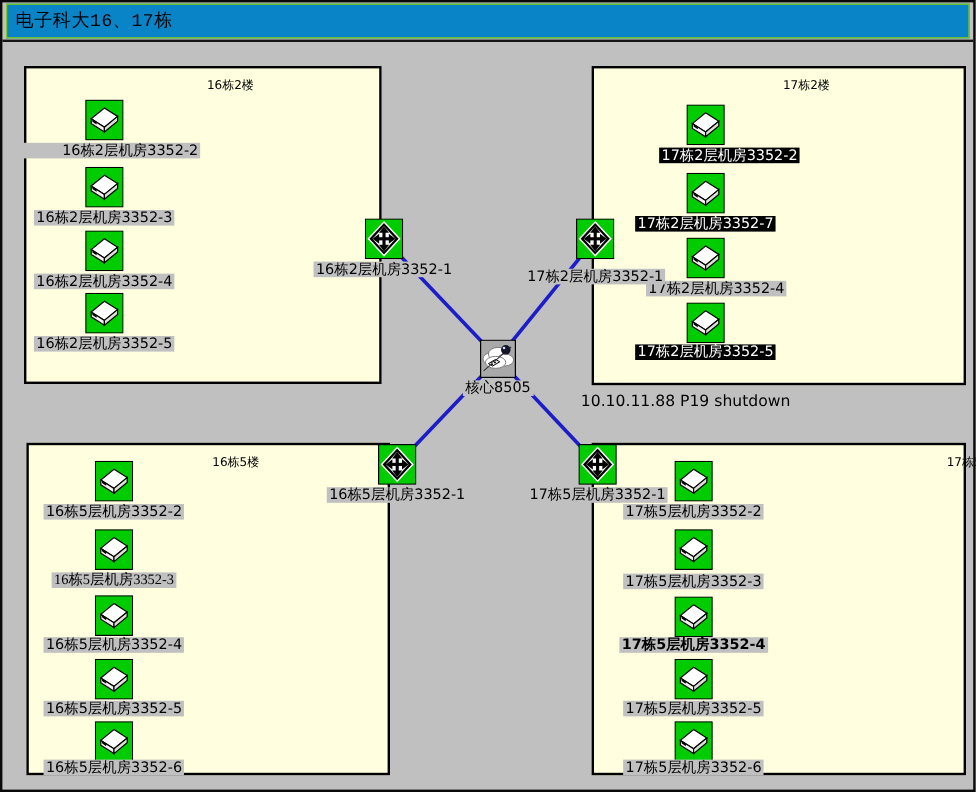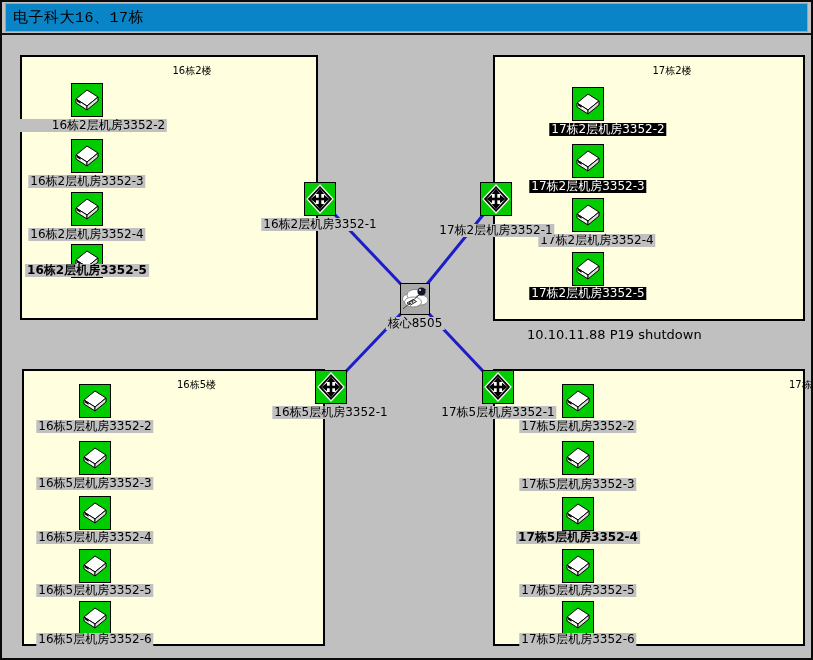--- a/index.html
+++ b/index.html
@@ -44,21 +44,21 @@
 </div>
 <div class="title-sep"></div>
 
 <svg id="links" width="813" height="660">
     <line x1="320" y1="199" x2="415" y2="299"></line>
     <line x1="496" y1="199" x2="415" y2="299"></line>
     <line x1="331" y1="387" x2="415" y2="299"></line>
     <line x1="498" y1="387" x2="415" y2="299"></line>
   </svg>
 
-<div class="annotation" style="left: 484px; top: 327px; margin-left: 43px;">10.10.11.88 P19 shutdown</div>
+<div class="annotation" style="left: 484px; top: 327px;">10.10.11.88 P19 shutdown</div>
 
 <div class="core-icon" id="core-icon" style="left: 400px; top: 283px;">
   <svg viewBox="0 0 30 32" width="30" height="32">
     <rect x="0.5" y="0.5" width="29" height="31" fill="#A9A9A9" stroke="#000"></rect>
     <g stroke="#777" stroke-width="0.8" fill="#fff">
       <ellipse cx="9" cy="16" rx="6.5" ry="5"></ellipse>
       <ellipse cx="15" cy="12" rx="8" ry="5.5"></ellipse>
       <ellipse cx="21" cy="17" rx="7" ry="5"></ellipse>
       <ellipse cx="13" cy="19" rx="8.5" ry="5"></ellipse>
     </g>
@@ -107,21 +107,21 @@
 <div class="node-label" style="left: 87px; top: 228px;">16栋2层机房3352-4</div>
 <div class="node-icon" title="16栋2层机房3352-5" style="left: 71px; top: 244px;">
     <svg viewBox="0 0 32 34" width="32" height="34">
       <rect x="0.5" y="0.5" width="31" height="33" class="grn" stroke="#000"></rect>
       <polygon points="5,16 16,7 27,14 16,23" fill="#fff" stroke="#000"></polygon>
       <polygon points="5,16 5,20 16,27 16,23" fill="#f2f2ee" stroke="#000"></polygon>
       <polygon points="16,23 27,14 27,18 16,27" fill="#dededa" stroke="#000"></polygon>
       <polygon points="6,16.6 9.5,19 9.5,20.8 6,18.4" fill="#000"></polygon>
     </svg>
   </div>
-<div class="node-label" style="left: 87px; top: 264px; font-weight: bold;">16栋2层机房3352-5</div>
+<div class="node-label" style="left: 87px; top: 280px;">16栋2层机房3352-5</div>
 <div class="group-box" style="left: 493px; top: 55px; width: 312px; height: 266px;"></div>
 <div class="group-title" style="left: 493px; width: 312px; top: 64px;">17栋2楼</div>
 <div class="node-icon" title="17栋2层机房3352-2" style="left: 572px; top: 87px;">
     <svg viewBox="0 0 32 34" width="32" height="34">
       <rect x="0.5" y="0.5" width="31" height="33" class="grn" stroke="#000"></rect>
       <polygon points="5,16 16,7 27,14 16,23" fill="#fff" stroke="#000"></polygon>
       <polygon points="5,16 5,20 16,27 16,23" fill="#f2f2ee" stroke="#000"></polygon>
       <polygon points="16,23 27,14 27,18 16,27" fill="#dededa" stroke="#000"></polygon>
       <polygon points="6,16.6 9.5,19 9.5,20.8 6,18.4" fill="#000"></polygon>
     </svg>
@@ -129,21 +129,21 @@
 <div class="node-label alarm" style="left: 588px; top: 123px; margin-left: 20px;">17栋2层机房3352-2</div>
 <div class="node-icon" title="17栋2层机房3352-3" style="left: 572px; top: 144px;">
     <svg viewBox="0 0 32 34" width="32" height="34">
       <rect x="0.5" y="0.5" width="31" height="33" class="grn" stroke="#000"></rect>
       <polygon points="5,16 16,7 27,14 16,23" fill="#fff" stroke="#000"></polygon>
       <polygon points="5,16 5,20 16,27 16,23" fill="#f2f2ee" stroke="#000"></polygon>
       <polygon points="16,23 27,14 27,18 16,27" fill="#dededa" stroke="#000"></polygon>
       <polygon points="6,16.6 9.5,19 9.5,20.8 6,18.4" fill="#000"></polygon>
     </svg>
   </div>
-<div class="node-label alarm" style="left: 588px; top: 180px;">17栋2层机房3352-3</div>
+<div class="node-label alarm" style="left: 588px; top: 180px;">17栋2层机房3352-7</div>
 <div class="node-icon" title="17栋2层机房3352-4" style="left: 572px; top: 198px;">
     <svg viewBox="0 0 32 34" width="32" height="34">
       <rect x="0.5" y="0.5" width="31" height="33" class="grn" stroke="#000"></rect>
       <polygon points="5,16 16,7 27,14 16,23" fill="#fff" stroke="#000"></polygon>
       <polygon points="5,16 5,20 16,27 16,23" fill="#f2f2ee" stroke="#000"></polygon>
       <polygon points="16,23 27,14 27,18 16,27" fill="#dededa" stroke="#000"></polygon>
       <polygon points="6,16.6 9.5,19 9.5,20.8 6,18.4" fill="#000"></polygon>
     </svg>
   </div>
 <div class="node-label" style="left: 597px; top: 234px;">17栋2层机房3352-4</div>
@@ -171,21 +171,21 @@
 <div class="node-label" style="left: 95px; top: 420px;">16栋5层机房3352-2</div>
 <div class="node-icon" title="16栋5层机房3352-3" style="left: 79px; top: 441px;">
     <svg viewBox="0 0 32 34" width="32" height="34">
       <rect x="0.5" y="0.5" width="31" height="33" class="grn" stroke="#000"></rect>
       <polygon points="5,16 16,7 27,14 16,23" fill="#fff" stroke="#000"></polygon>
       <polygon points="5,16 5,20 16,27 16,23" fill="#f2f2ee" stroke="#000"></polygon>
       <polygon points="16,23 27,14 27,18 16,27" fill="#dededa" stroke="#000"></polygon>
       <polygon points="6,16.6 9.5,19 9.5,20.8 6,18.4" fill="#000"></polygon>
     </svg>
   </div>
-<div class="node-label" style="left: 95px; top: 477px;">16栋5层机房3352-3</div>
+<div class="node-label" style="left: 95px; top: 477px; font-family: Liberation Serif, serif;">16栋5层机房3352-3</div>
 <div class="node-icon" title="16栋5层机房3352-4" style="left: 79px; top: 496px;">
     <svg viewBox="0 0 32 34" width="32" height="34">
       <rect x="0.5" y="0.5" width="31" height="33" class="grn" stroke="#000"></rect>
       <polygon points="5,16 16,7 27,14 16,23" fill="#fff" stroke="#000"></polygon>
       <polygon points="5,16 5,20 16,27 16,23" fill="#f2f2ee" stroke="#000"></polygon>
       <polygon points="16,23 27,14 27,18 16,27" fill="#dededa" stroke="#000"></polygon>
       <polygon points="6,16.6 9.5,19 9.5,20.8 6,18.4" fill="#000"></polygon>
     </svg>
   </div>
 <div class="node-label" style="left: 95px; top: 531px;">16栋5层机房3352-4</div>

